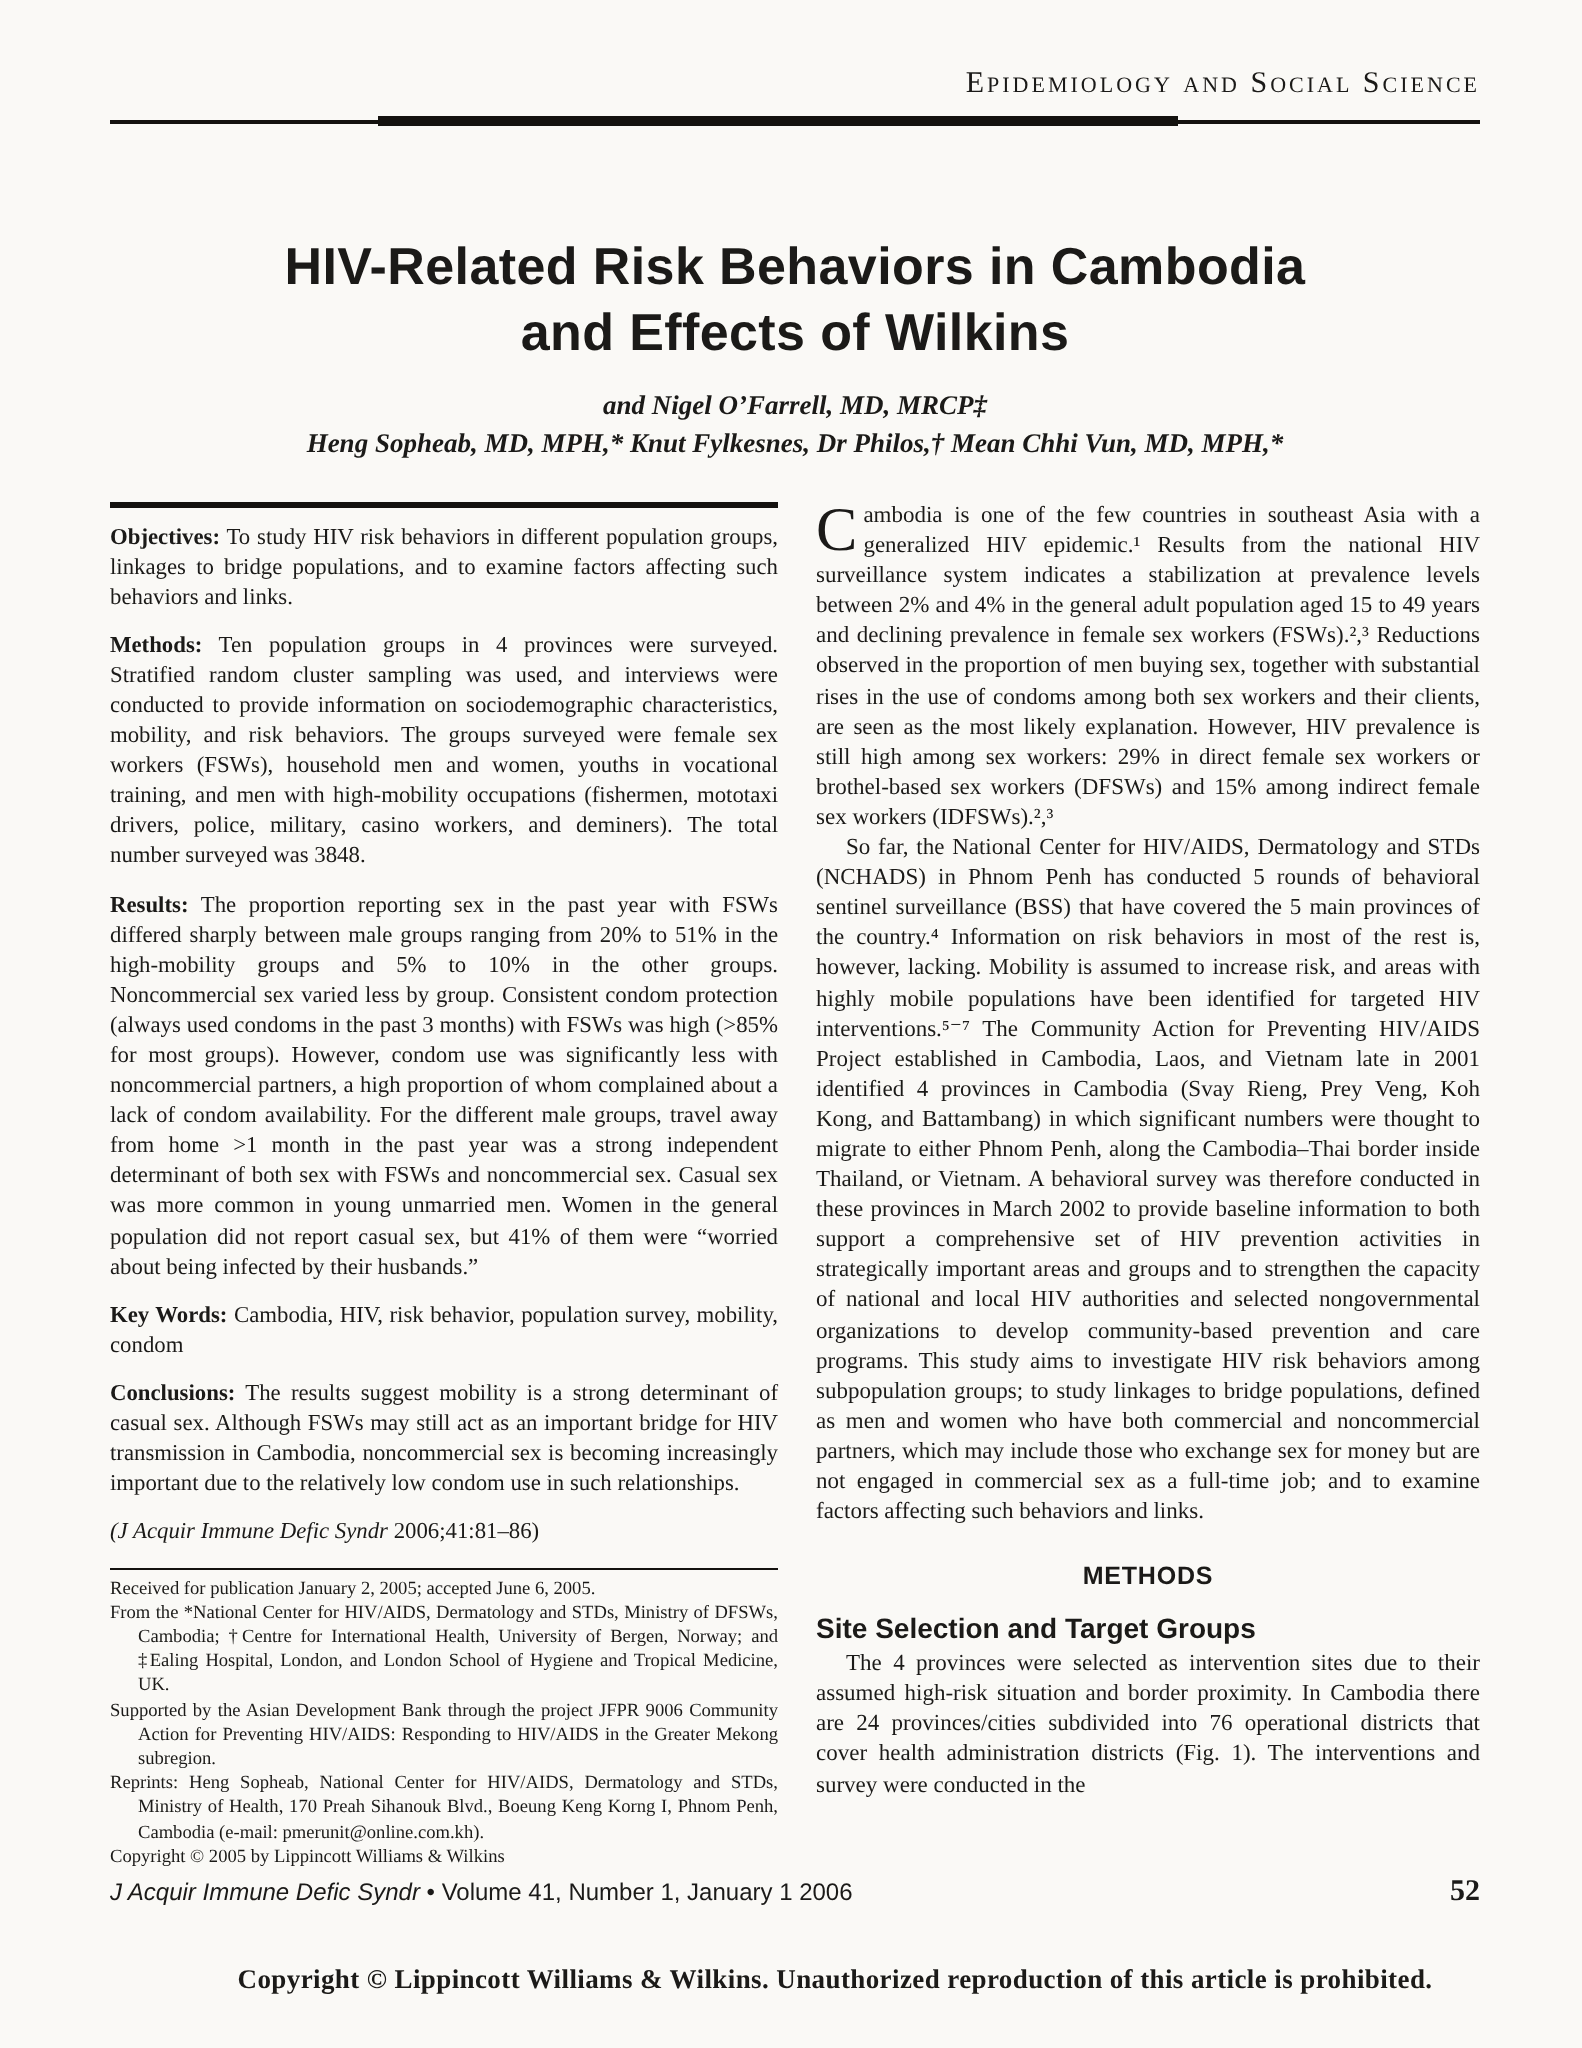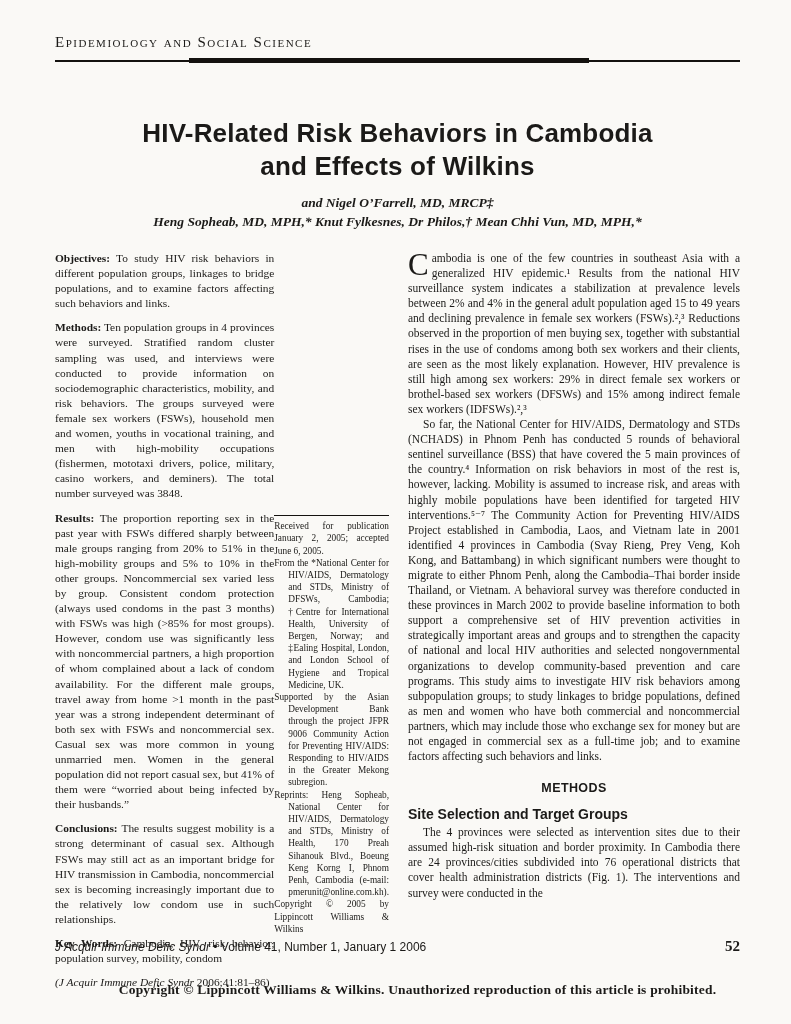--- a/index.html
+++ b/index.html
@@ -10,21 +10,21 @@
     background: #faf9f6;
     box-sizing: border-box;
     padding: 34px 51px 0 55px;
     font-family: "Liberation Serif", "DejaVu Serif", serif;
     color: #1b1a18;
     overflow: hidden;
   }
 
   
   .running-head {
-    text-align: left;
+    text-align: right;
     font-variant: small-caps;
     font-size: 15px;
     letter-spacing: 1.5px;
     line-height: 16px;
   }
   .header-rule { position: relative; height: 5px; margin-top: 8px; }
   .header-rule .thin {
     position: absolute; left: 0; right: 0; top: 2px; height: 1.5px; background: #14120f;
   }
   .header-rule .thick {
@@ -45,21 +45,21 @@
     margin-top: 10px;
     text-align: center;
     font-style: italic;
     font-weight: bold;
     font-size: 13.5px;
     line-height: 19px;
   }
 
   
   .columns { display: flex; gap: 19px; margin-top: 20px; }
-  .col-left  { width: 334px; flex: none; display: flex; height: 684px; }
+  .col-left  { width: 334px; flex: none; display: flex; flex-direction: column; height: 684px; }
   .col-right { flex: 1; }
 
   
   .abstract-rule { height: 2.5px; background: #14120f; margin-bottom: 8px; flex: none; }
   .abstract p {
     margin: 0 0 9px 0;
     font-size: 11.4px;
     line-height: 15.1px;
     text-align: justify;
   }
@@ -153,22 +153,22 @@
 
   <div class="columns">
 
     <div class="col-left">
       <div class="abstract-rule"></div>
 
       <div class="abstract">
         <p><span class="lbl">Objectives:</span><span> To study HIV risk behaviors in different population groups, linkages to bridge populations, and to examine factors affecting such behaviors and links.</span></p>
         <p><span class="lbl">Methods:</span><span> Ten population groups in 4 provinces were surveyed. Stratified random cluster sampling was used, and interviews were conducted to provide information on sociodemographic characteristics, mobility, and risk behaviors. The groups surveyed were female sex workers (FSWs), household men and women, youths in vocational training, and men with high-mobility occupations (fishermen, mototaxi drivers, police, military, casino workers, and deminers). The total number surveyed was 3848.</span></p>
         <p><span class="lbl">Results:</span><span> The proportion reporting sex in the past year with FSWs differed sharply between male groups ranging from 20% to 51% in the high-mobility groups and 5% to 10% in the other groups. Noncommercial sex varied less by group. Consistent condom protection (always used condoms in the past 3 months) with FSWs was high (&gt;85% for most groups). However, condom use was significantly less with noncommercial partners, a high proportion of whom complained about a lack of condom availability. For the different male groups, travel away from home &gt;1 month in the past year was a strong independent determinant of both sex with FSWs and noncommercial sex. Casual sex was more common in young unmarried men. Women in the general population did not report casual sex, but 41% of them were “worried about being infected by their husbands.”</span></p>
+        <p><span class="lbl">Key Words:</span><span> Cambodia, HIV, risk behavior, population survey, mobility, condom</span></p>
         <p><span class="lbl">Conclusions:</span><span> The results suggest mobility is a strong determinant of casual sex. Although FSWs may still act as an important bridge for HIV transmission in Cambodia, noncommercial sex is becoming increasingly important due to the relatively low condom use in such relationships.</span></p>
-        <p><span class="lbl">Key Words:</span><span> Cambodia, HIV, risk behavior, population survey, mobility, condom</span></p>
         <p class="citation"><span class="ital">(J Acquir Immune Defic Syndr</span><span> 2006;41:81–86)</span></p>
       </div>
 
       <div class="fn-block">
         <p class="fn">Received for publication January 2, 2005; accepted June 6, 2005.</p>
         <p class="fn hang">From the *National Center for HIV/AIDS, Dermatology and STDs, Ministry of DFSWs, Cambodia; †Centre for International Health, University of Bergen, Norway; and ‡Ealing Hospital, London, and London School of Hygiene and Tropical Medicine, UK.</p>
         <p class="fn hang">Supported by the Asian Development Bank through the project JFPR 9006 Community Action for Preventing HIV/AIDS: Responding to HIV/AIDS in the Greater Mekong subregion.</p>
         <p class="fn hang">Reprints: Heng Sopheab, National Center for HIV/AIDS, Dermatology and STDs, Ministry of Health, 170 Preah Sihanouk Blvd., Boeung Keng Korng I, Phnom Penh, Cambodia (e-mail: pmerunit@online.com.kh).</p>
         <p class="fn">Copyright © 2005 by Lippincott Williams &amp; Wilkins</p>
       </div>

